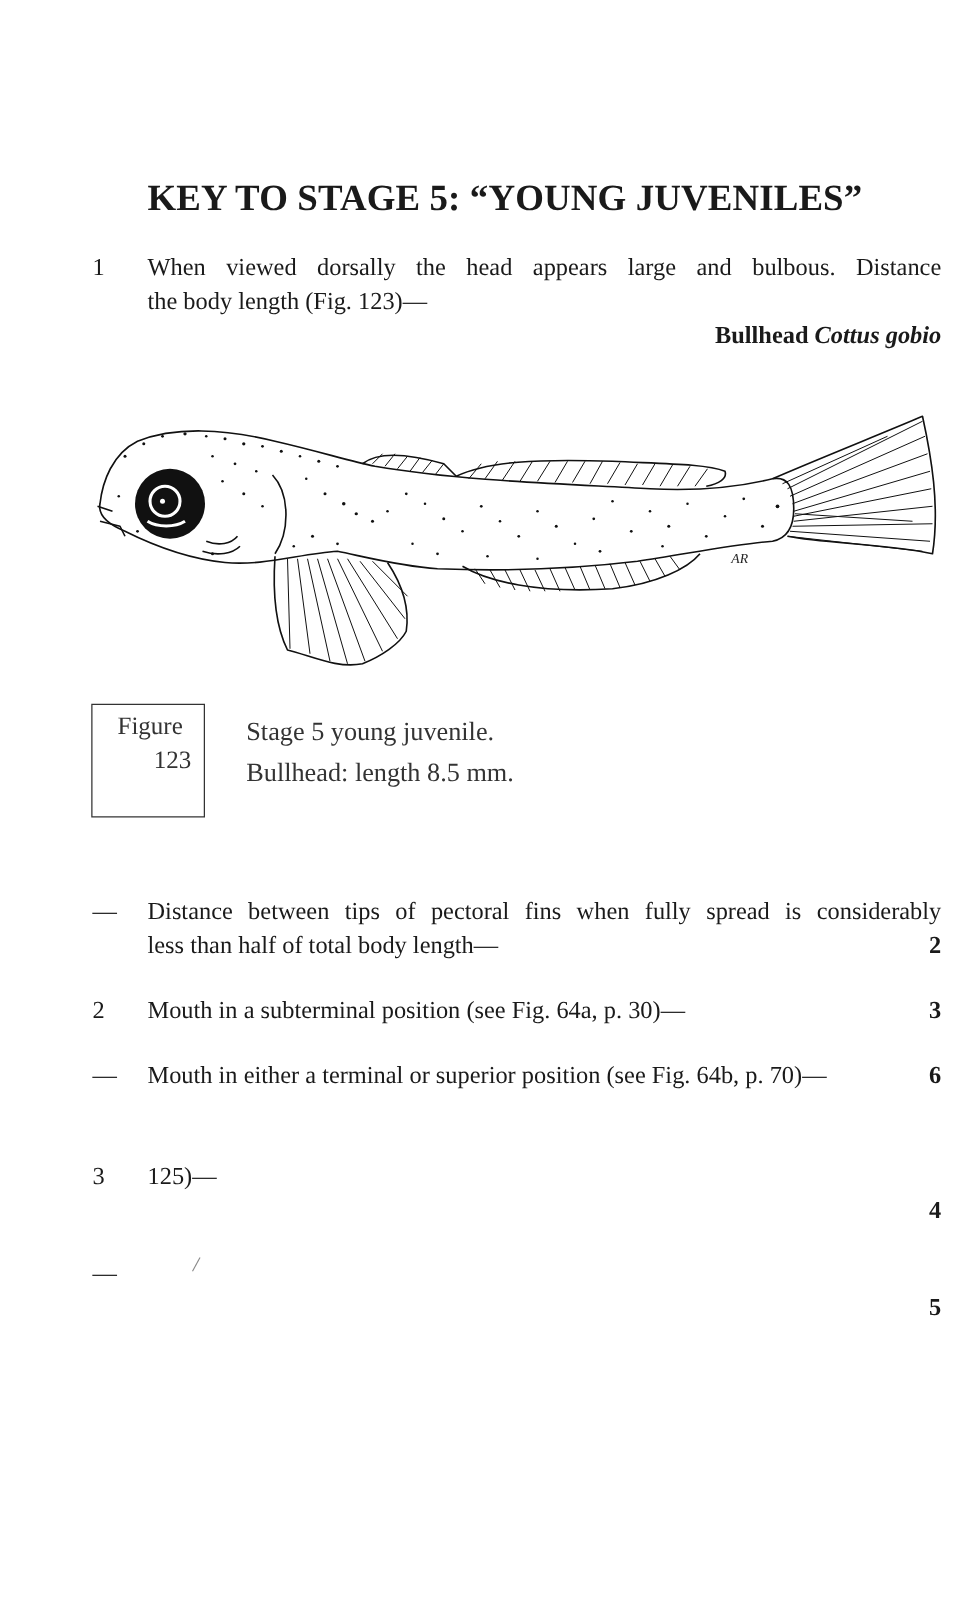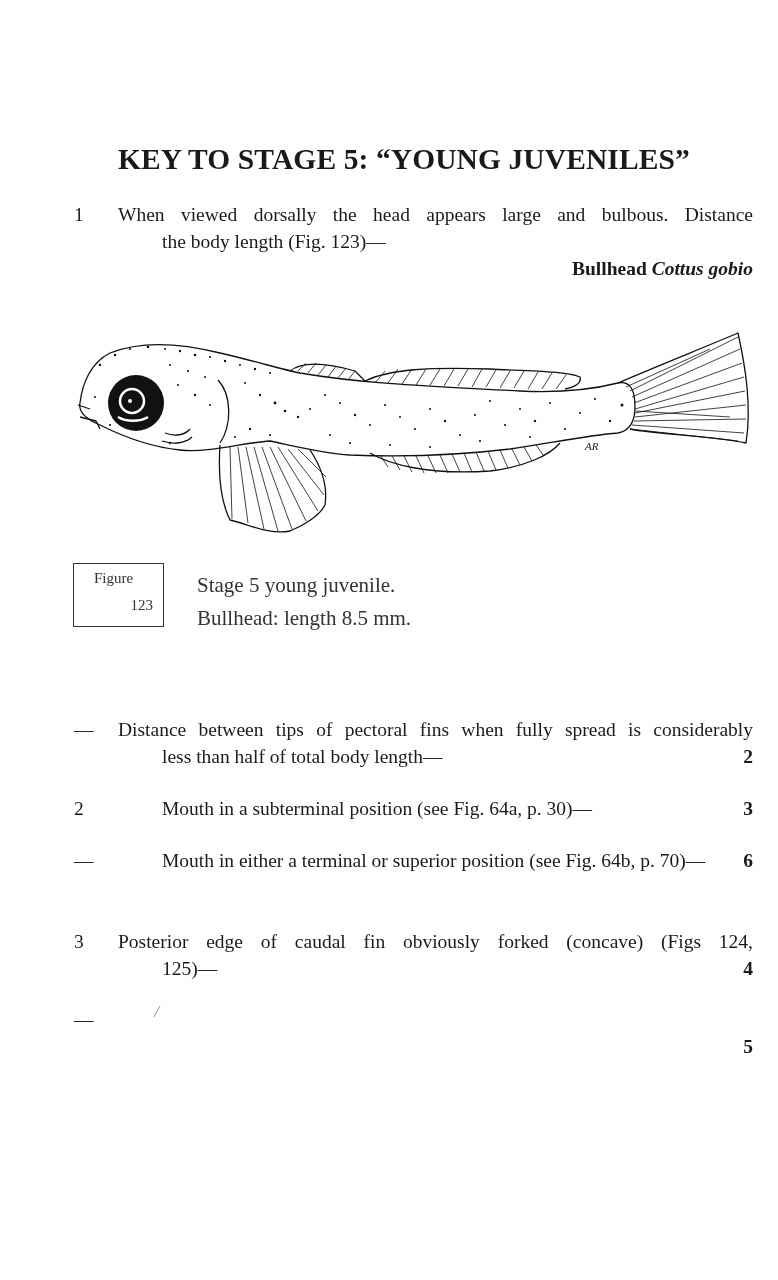--- a/index.html
+++ b/index.html
@@ -25,29 +25,29 @@
     text-align: justify; text-align-last: left;
   }
   .couplet .lead {
     position: absolute; right: 25px; font-weight: bold;
   }
   .couplet .result {
     position: absolute; right: 25px; font-weight: bold; white-space: nowrap;
   }
   .couplet .result i { font-style: italic; text-align: center; }
   .justline { display: block; text-align: justify; text-align-last: justify; }
-  .lastline { display: block; margin-left: 44px; }
+  .lastline { display: block; }
 
   .fish {
     position: absolute; left: 70px; top: 325px; width: 690px; height: 220px;
   }
   .figbox {
-    position: absolute; left: 73px; top: 563px; width: 91px; height: 64px;
+    position: absolute; left: 73px; top: 563px; width: 91px; height: 91px;
     border: 1.3px solid #333; box-sizing: border-box;
-    font-size: 15px; color: #333; padding-left: 16px;
+    font-size: 20px; color: #333; padding-left: 16px;
   }
   .figbox .l1 { position: absolute; left: 20px; top: 6px; }
   .figbox .l2 { position: absolute; right: 10px; top: 33px; margin-left: 26px; }
   .figcap {
     position: absolute; left: 197px; top: 569px; font-size: 21px; color: #333;
     line-height: 33px;
   }
   .mark {
     position: absolute; left: 152px; top: 1005px; width: 10px; height: 14px;
   }
@@ -252,21 +252,20 @@
   <span class="num">—</span>
   <div class="text" style="white-space:nowrap; width:610px;">
     <span class="lastline">Mouth in either a terminal or superior position (see Fig. 64b, p. 70)—</span>
   </div>
   <span class="lead" style="top:0;">6</span>
 </div>
 
 <div class="couplet" style="top:928px; height:54px;">
   <span class="num">3</span>
   <div class="text">
-    <span class="justline">Posterior edge of caudal fin obviously forked (concave) (Figs 124,</span>
     <span class="lastline">125)—</span>
   </div>
   <span class="lead" style="top:27px;">4</span>
 </div>
 
 <div class="couplet" style="top:1006px; height:54px;">
   <span class="num">—</span>
   <span class="lead" style="top:27px;">5</span>
 </div>
 

